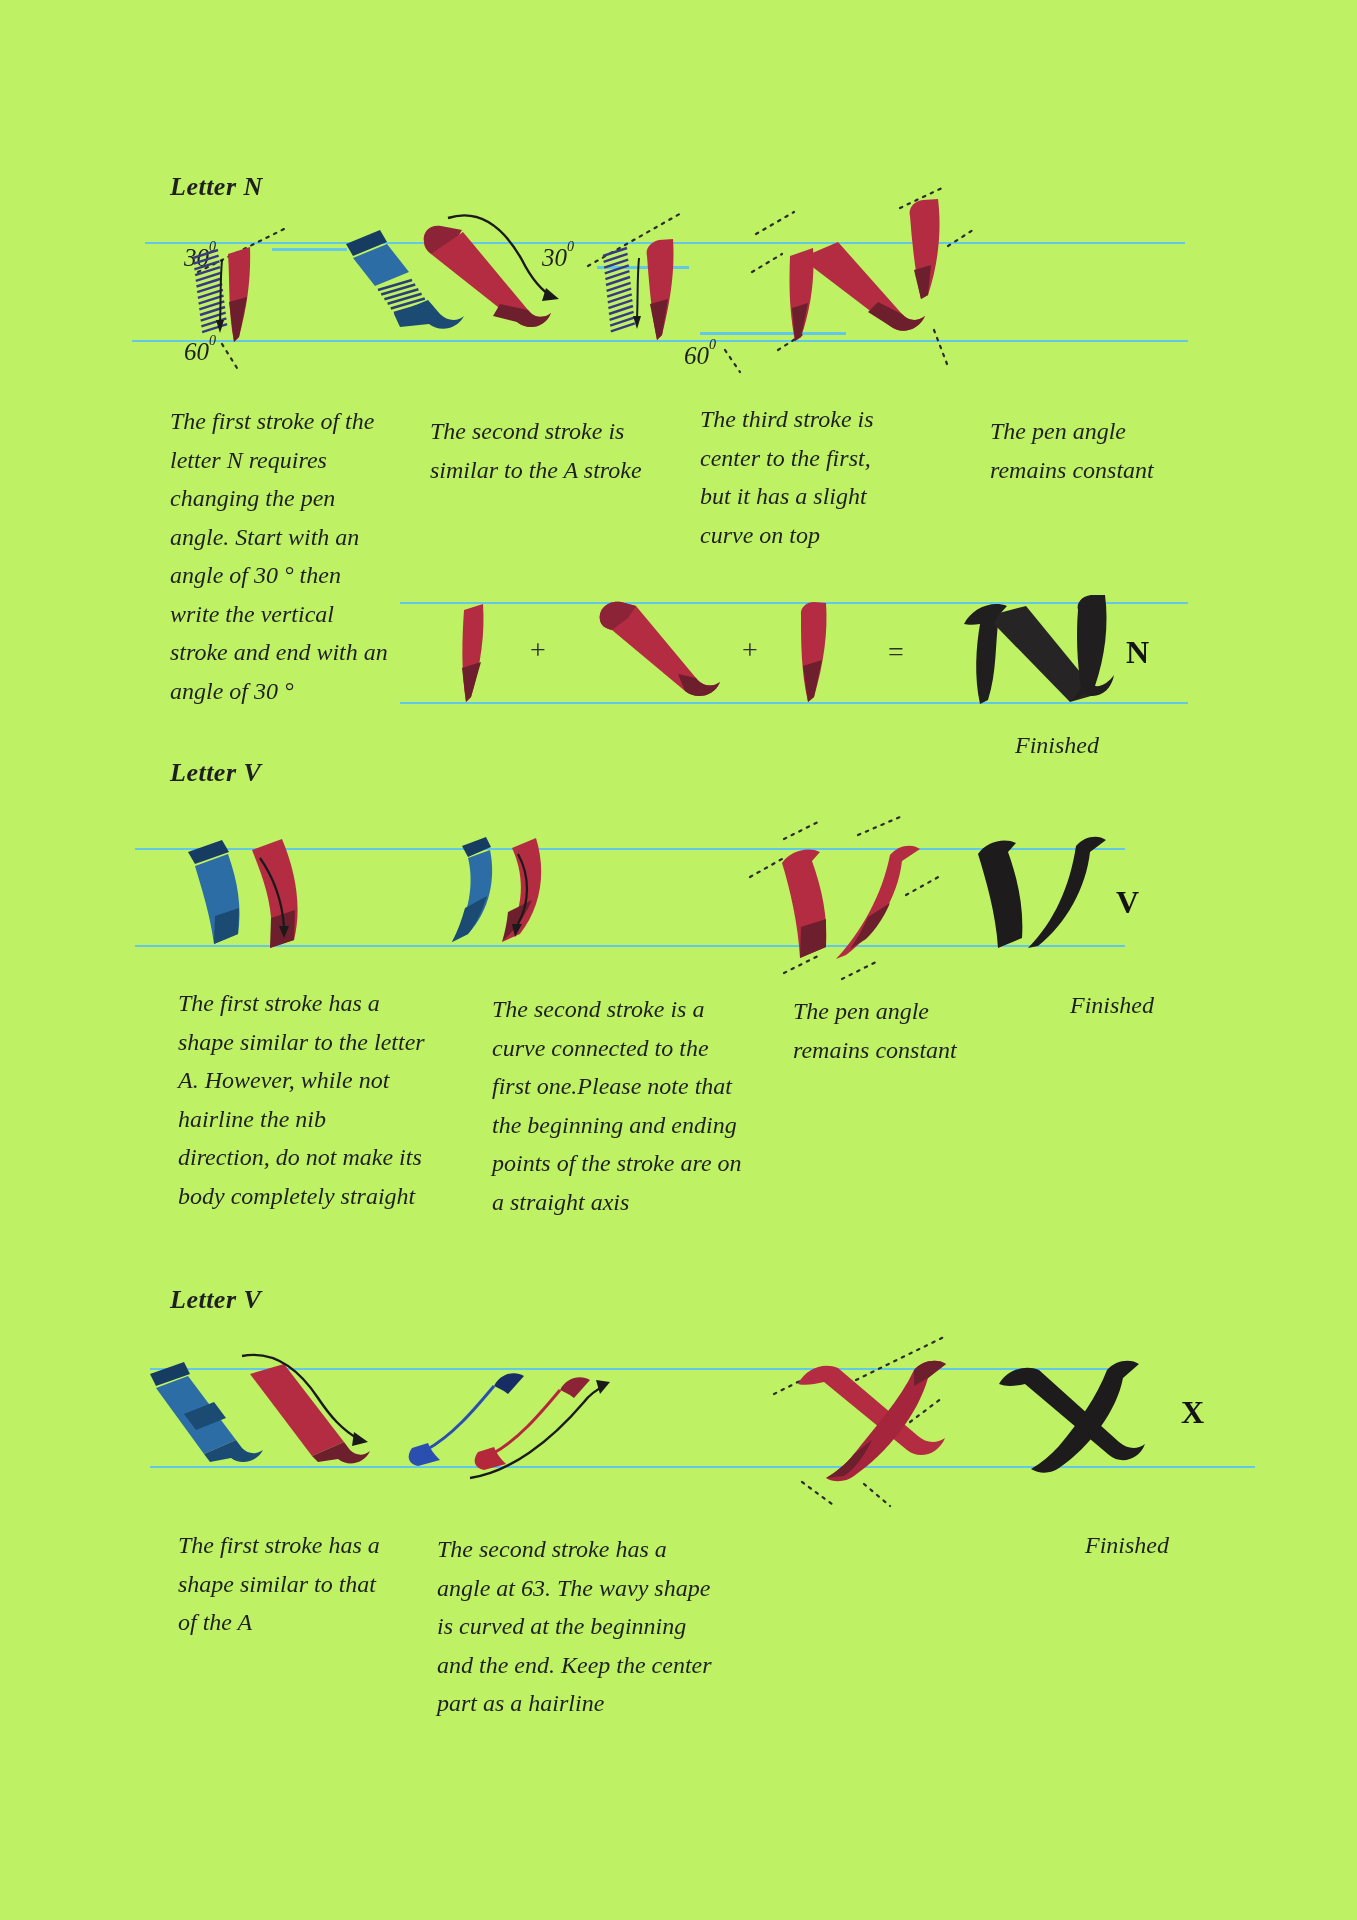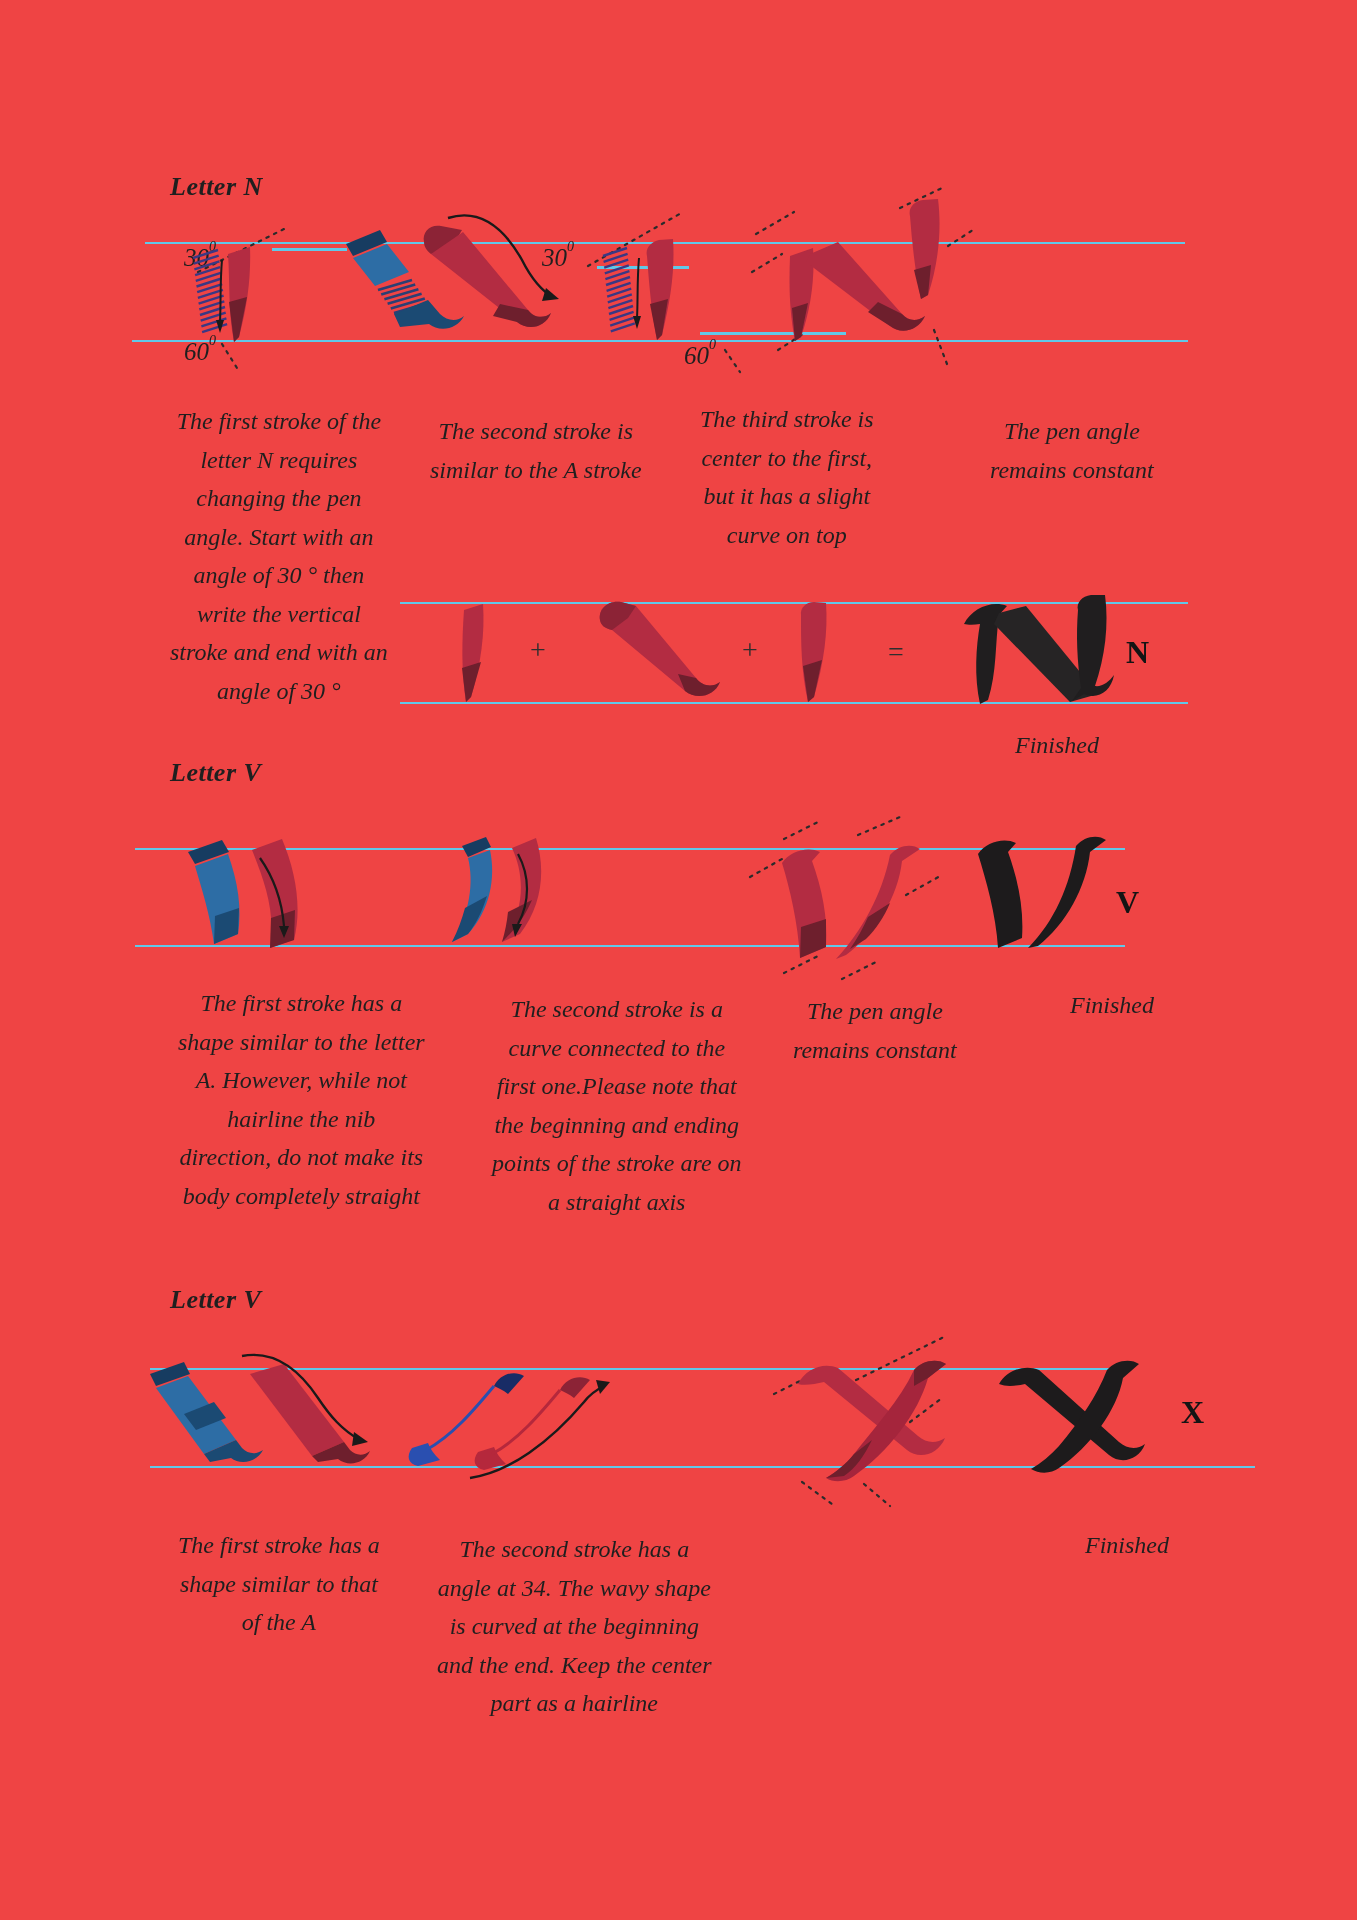--- a/index.html
+++ b/index.html
@@ -1,21 +1,21 @@
 <!DOCTYPE html>
 <html><head>
 <meta charset="utf-8">
 <style>
   html,body{margin:0;padding:0;background:#ffffff;}
-  .page{position:relative;width:1357px;height:1920px;background:#ef4444;
+  .page{position:relative;width:1357px;height:1920px;background:#bef264;
         font-family:"Liberation Serif",serif;color:#1f1f1f;overflow:hidden;}
   .gl{position:absolute;height:2px;background:#62c8e8;}
   .gl.thick{height:3px;}
   .heading{position:absolute;font-size:26px;font-weight:bold;font-style:italic;letter-spacing:0.5px;}
-  .para{position:absolute;font-style:italic;font-size:24px;text-align:center;}
+  .para{position:absolute;font-style:italic;font-size:24px;}
   .para .ln{height:38.5px;line-height:38.5px;white-space:nowrap;}
   .angle{position:absolute;font-style:italic;font-size:25px;white-space:nowrap;}
   .angle sup{font-size:14px;position:relative;top:-6px;}
   .op{position:absolute;font-size:28px;color:#2e2e2e;}
   .letterlabel{position:absolute;font-size:32px;font-weight:bold;color:#141414;}
   .finished{position:absolute;font-style:italic;font-size:24px;margin-left:15px;}
   svg{position:absolute;overflow:visible;}
 </style>
 </head>
 <body>
@@ -288,20 +288,20 @@
   </svg>
   <span class="letterlabel" style="left:1181px;top:1394px;">X</span>
 
   <div class="para" style="left:178px;top:1526px;">
     <div class="ln">The first stroke has a</div>
     <div class="ln">shape similar to that</div>
     <div class="ln">of the A</div>
   </div>
   <div class="para" style="left:437px;top:1530px;">
     <div class="ln">The second stroke has a</div>
-    <div class="ln">angle at 34. The wavy shape</div>
+    <div class="ln">angle at 63. The wavy shape</div>
     <div class="ln">is curved at the beginning</div>
     <div class="ln">and the end. Keep the center</div>
     <div class="ln">part as a hairline</div>
   </div>
   <span class="finished" style="left:1070px;top:1532px;">Finished</span>
 
 </div>
 
 </body></html>

